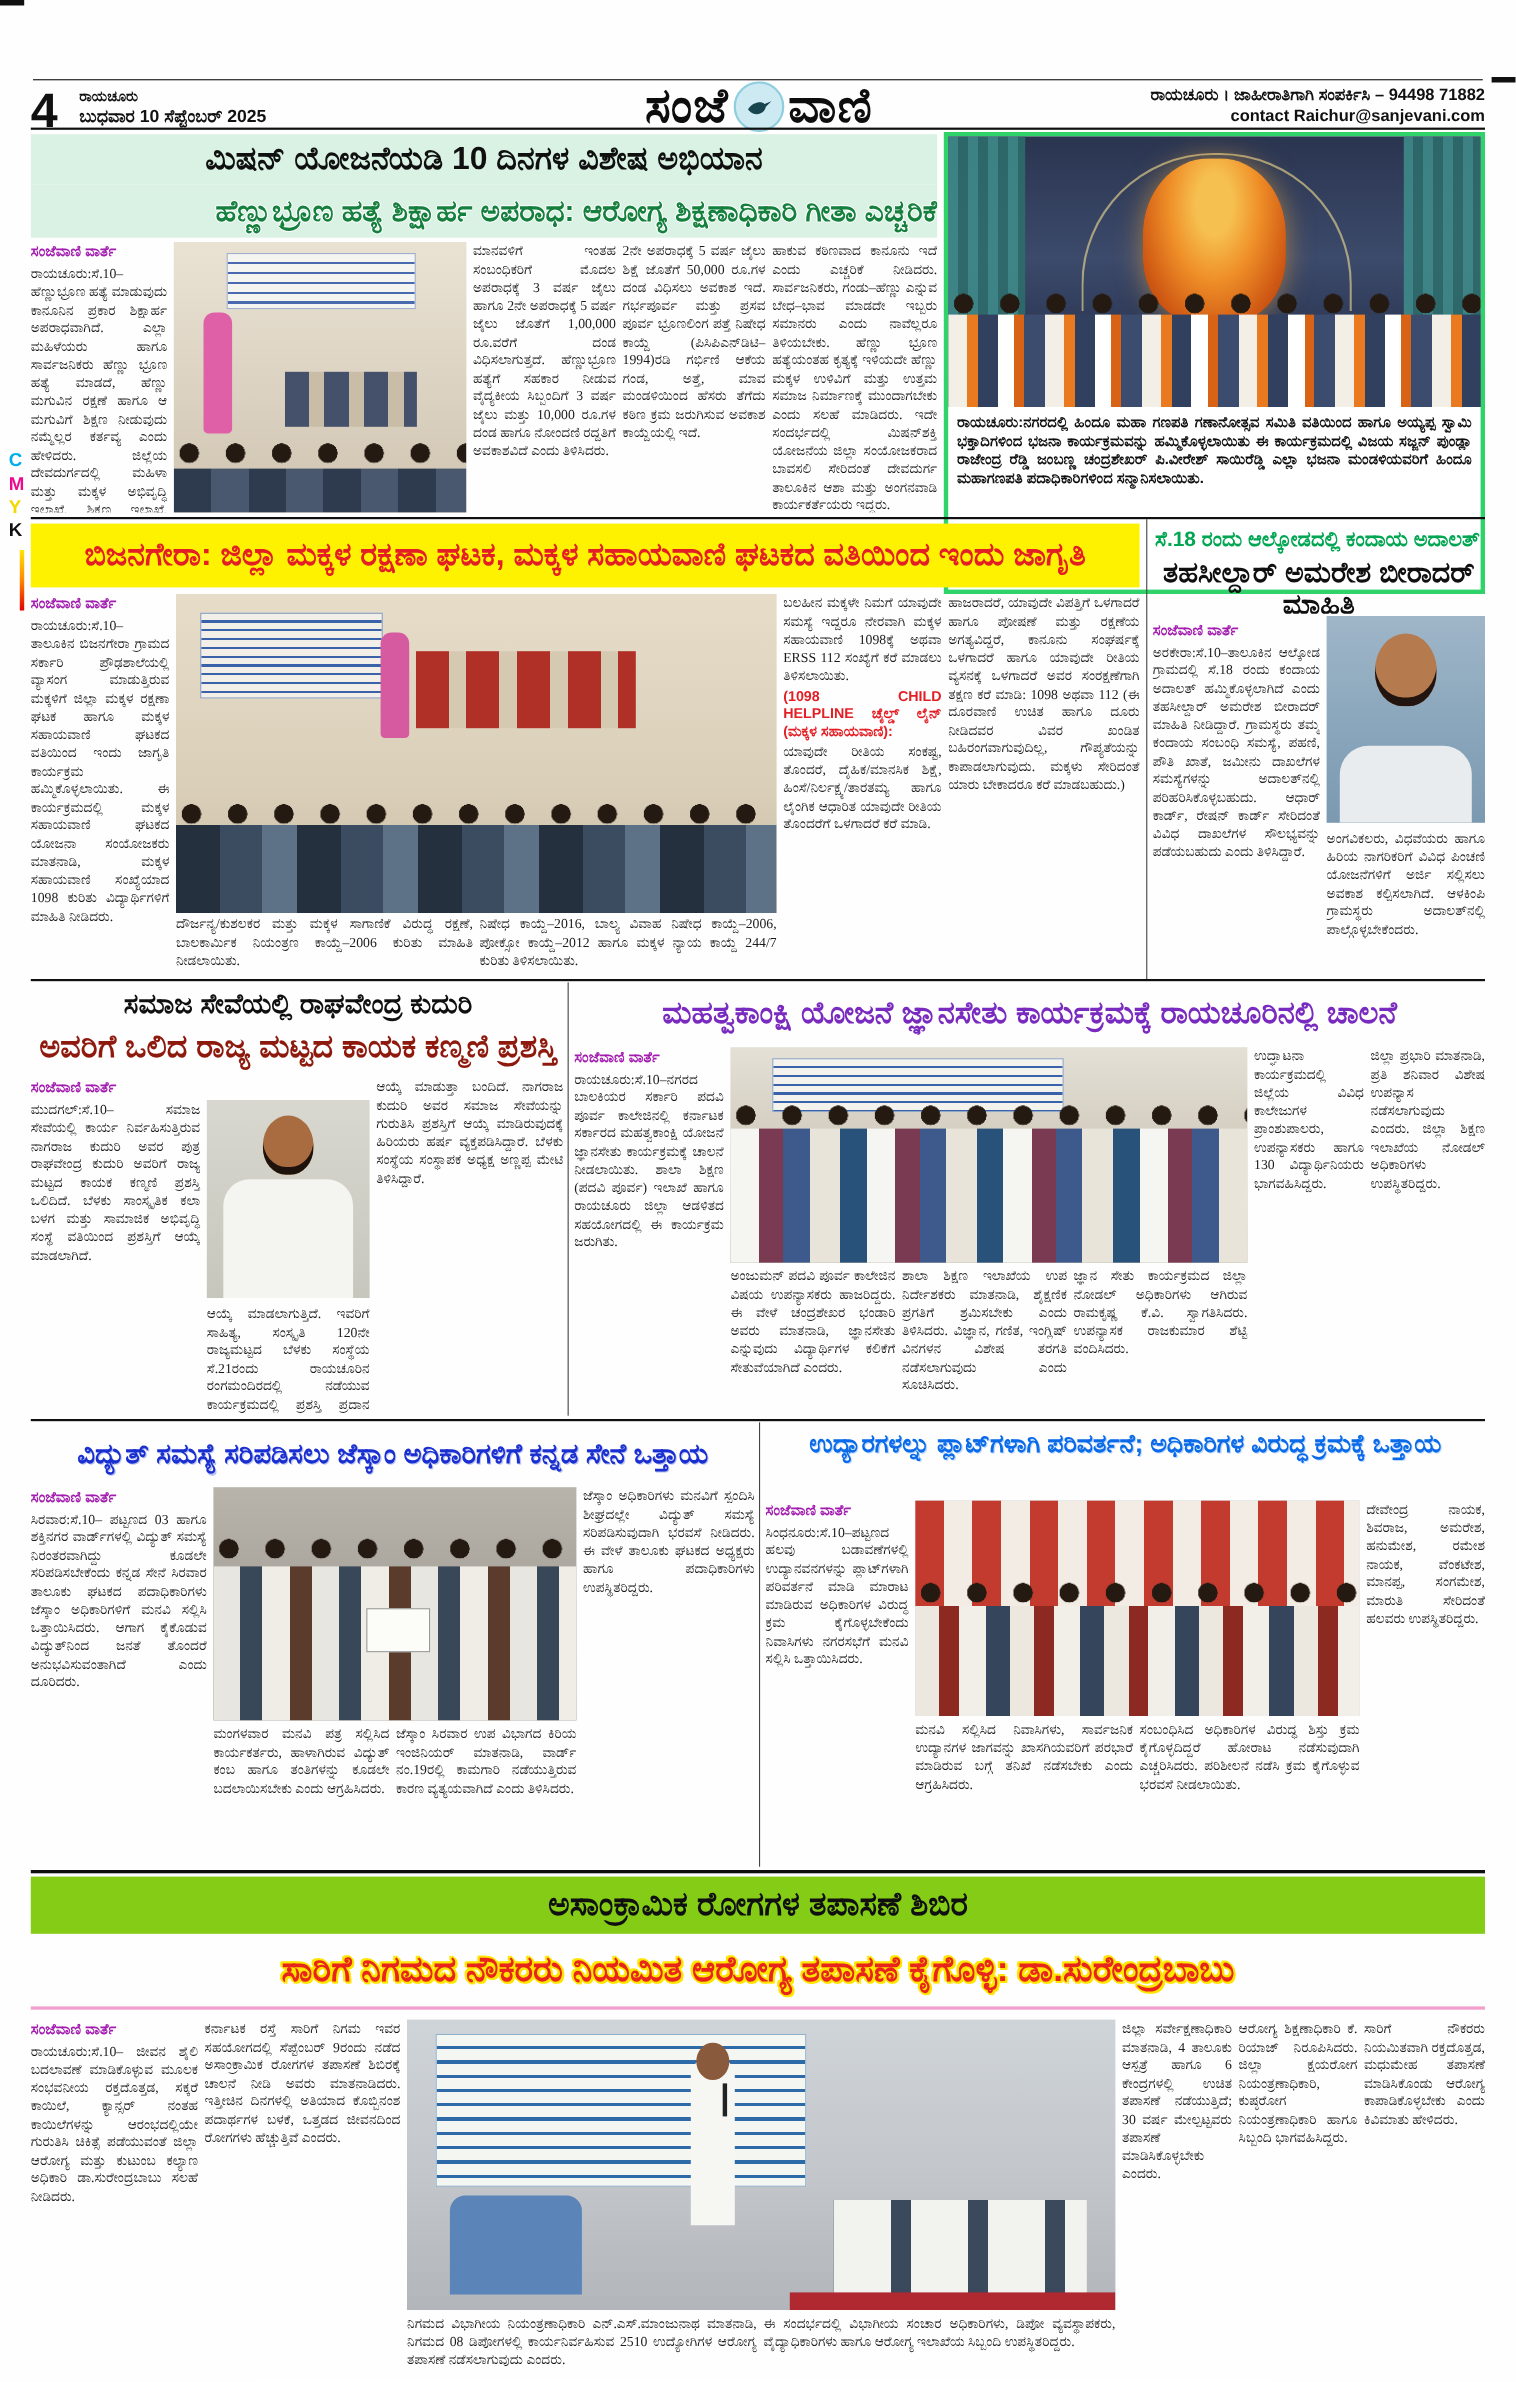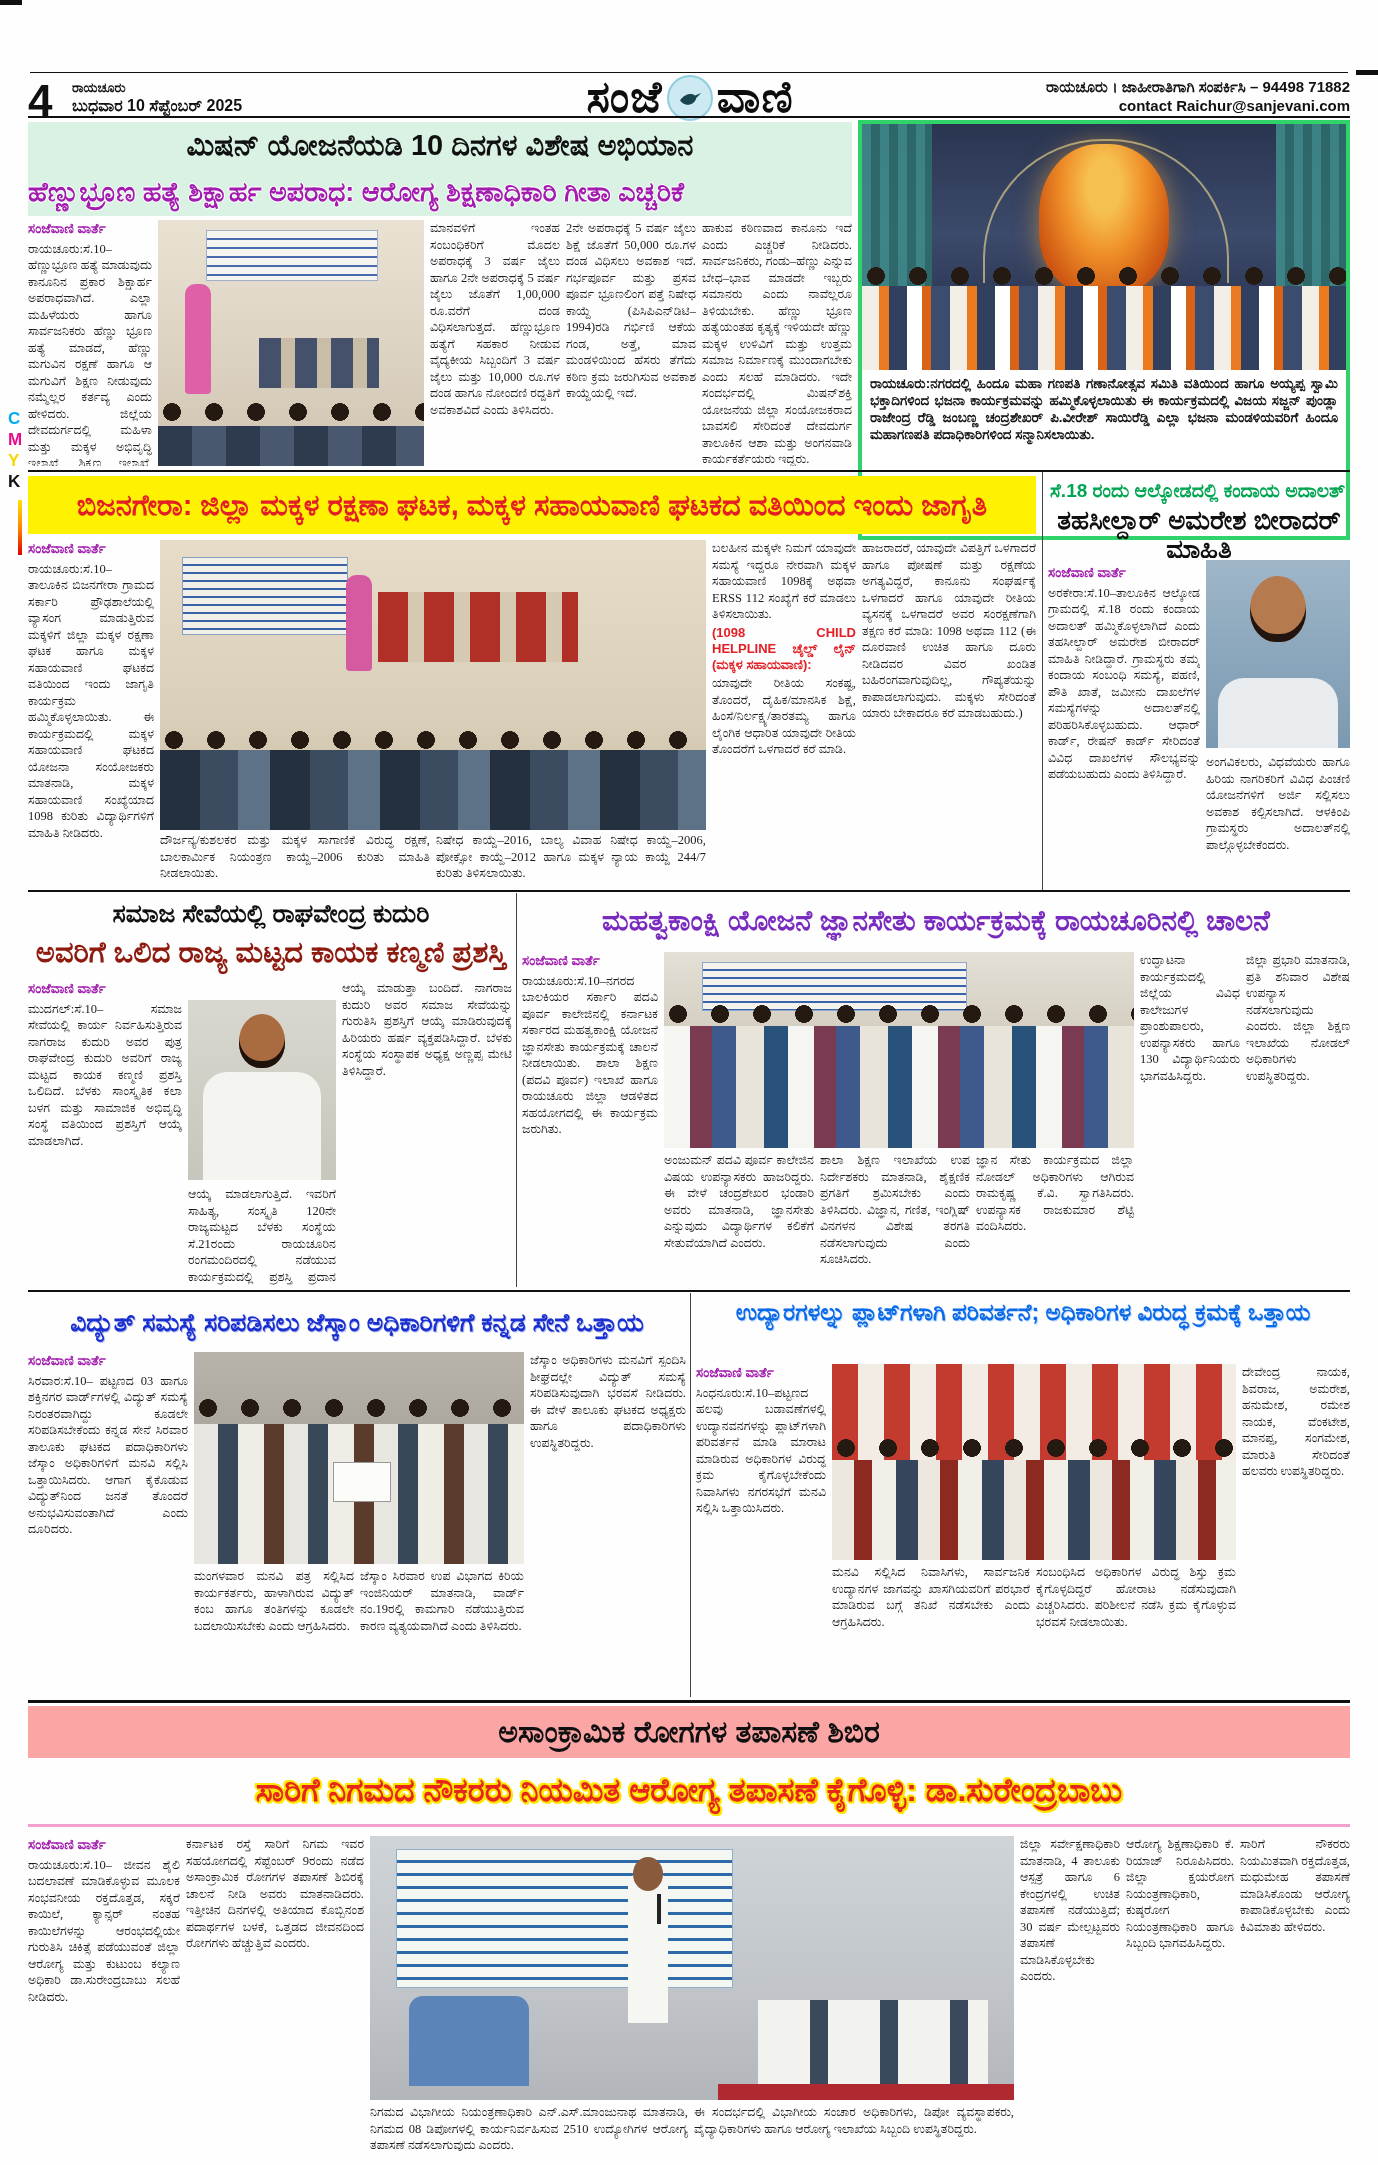--- a/index.html
+++ b/index.html
@@ -3,31 +3,31 @@
 <meta charset="utf-8">
 <style>
   html,body{margin:0;padding:0;background:#fff}
   #page{position:relative;width:1378px;height:2165px;background:#fefefe;font-family:"Liberation Sans",sans-serif;color:#111;overflow:hidden}
   .abs{position:absolute}
   .hr{position:absolute;background:#101010}
   .vr{position:absolute;background:#444;width:1px}
   .col{position:absolute;text-align:justify;font-size:12.5px;line-height:1.32;color:#1b1b1b;overflow:hidden;font-family:"Liberation Serif",serif;word-break:break-word}
   .byline{color:#a21caf;font-weight:bold;font-size:13.5px;font-family:"Liberation Sans",sans-serif;margin:0 0 3px 0}
   .kicker1{position:absolute;background:#d9f2e3;color:#101010;font-weight:bold;font-size:29px;text-align:center;overflow:hidden}
-  .head-magenta{position:absolute;background:#d9f2e3;color:#a21caf;font-weight:800;font-size:30px;text-align:left;overflow:hidden;
+  .head-magenta{position:absolute;background:#d9f2e3;color:#15803d;font-weight:800;font-size:30px;text-align:right;overflow:hidden;
     text-shadow:-1px 0 #fff,1px 0 #fff,0 -1px #fff,0 1px #fff}
   .band-yellow{position:absolute;background:#fff200;color:#e31e24;font-weight:800;font-size:29px;text-align:center;overflow:hidden}
   .green-sub{position:absolute;color:#00a651;font-weight:800;font-size:19px;overflow:hidden}
   .black-head{position:absolute;color:#101010;font-weight:800;font-size:26px;text-align:center;overflow:hidden;line-height:1.1}
   .h-black-sm{position:absolute;color:#101010;font-weight:800;font-size:25px;text-align:center;overflow:hidden}
   .h-maroon{position:absolute;color:#8e1a0e;font-weight:800;font-size:29px;text-align:center;overflow:hidden}
   .h-purple{position:absolute;color:#7a2bbf;font-weight:800;font-size:28px;text-align:center;overflow:hidden}
   .h-blue{position:absolute;color:#1a2fd0;font-weight:800;font-size:25px;text-align:center;overflow:hidden;text-shadow:1px 1px 0 #b9c2f2}
   .h-blue2{position:absolute;color:#0a6ae8;font-weight:800;font-size:23px;text-align:center;overflow:hidden;line-height:1.25;text-shadow:1px 1px 0 #bcd8ff}
-  .band-pink{position:absolute;background:#fca5a5;color:#101010;font-weight:800;font-size:30px;text-align:center;overflow:hidden}
+  .band-pink{position:absolute;background:#84cc16;color:#101010;font-weight:800;font-size:30px;text-align:center;overflow:hidden}
   .h-redyellow{position:absolute;color:#e8251c;font-weight:800;font-size:32px;text-align:center;overflow:hidden;
     text-shadow:-2px 0 #ffe600,2px 0 #ffe600,0 -2px #ffe600,0 2px #ffe600,-2px -2px #ffe600,2px 2px #ffe600}
   .ph{position:absolute;overflow:hidden;background:#c8c4bc}
   .caption{font-weight:bold;font-size:13.5px;line-height:1.26;text-align:justify;padding:5px 8px;color:#101010;font-family:"Liberation Sans",sans-serif}
   .headrow{position:absolute;left:0;right:0;height:22px;background-image:radial-gradient(circle 9px at 14px 10px,#241a12 97%,transparent 100%);background-size:42px 22px;background-repeat:repeat-x}
   .red-inline{color:#e31e24;font-weight:bold;font-family:"Liberation Sans",sans-serif;font-size:13px;line-height:1.25;margin:2px 0}
   .mast{font-weight:800;font-size:44px;color:#0d0d0d;letter-spacing:1px;font-family:"Liberation Sans",sans-serif}
   .cmyk span{display:block;font-weight:800;font-size:17px;line-height:21px;font-family:"Liberation Sans",sans-serif}
 </style>
 </head>

